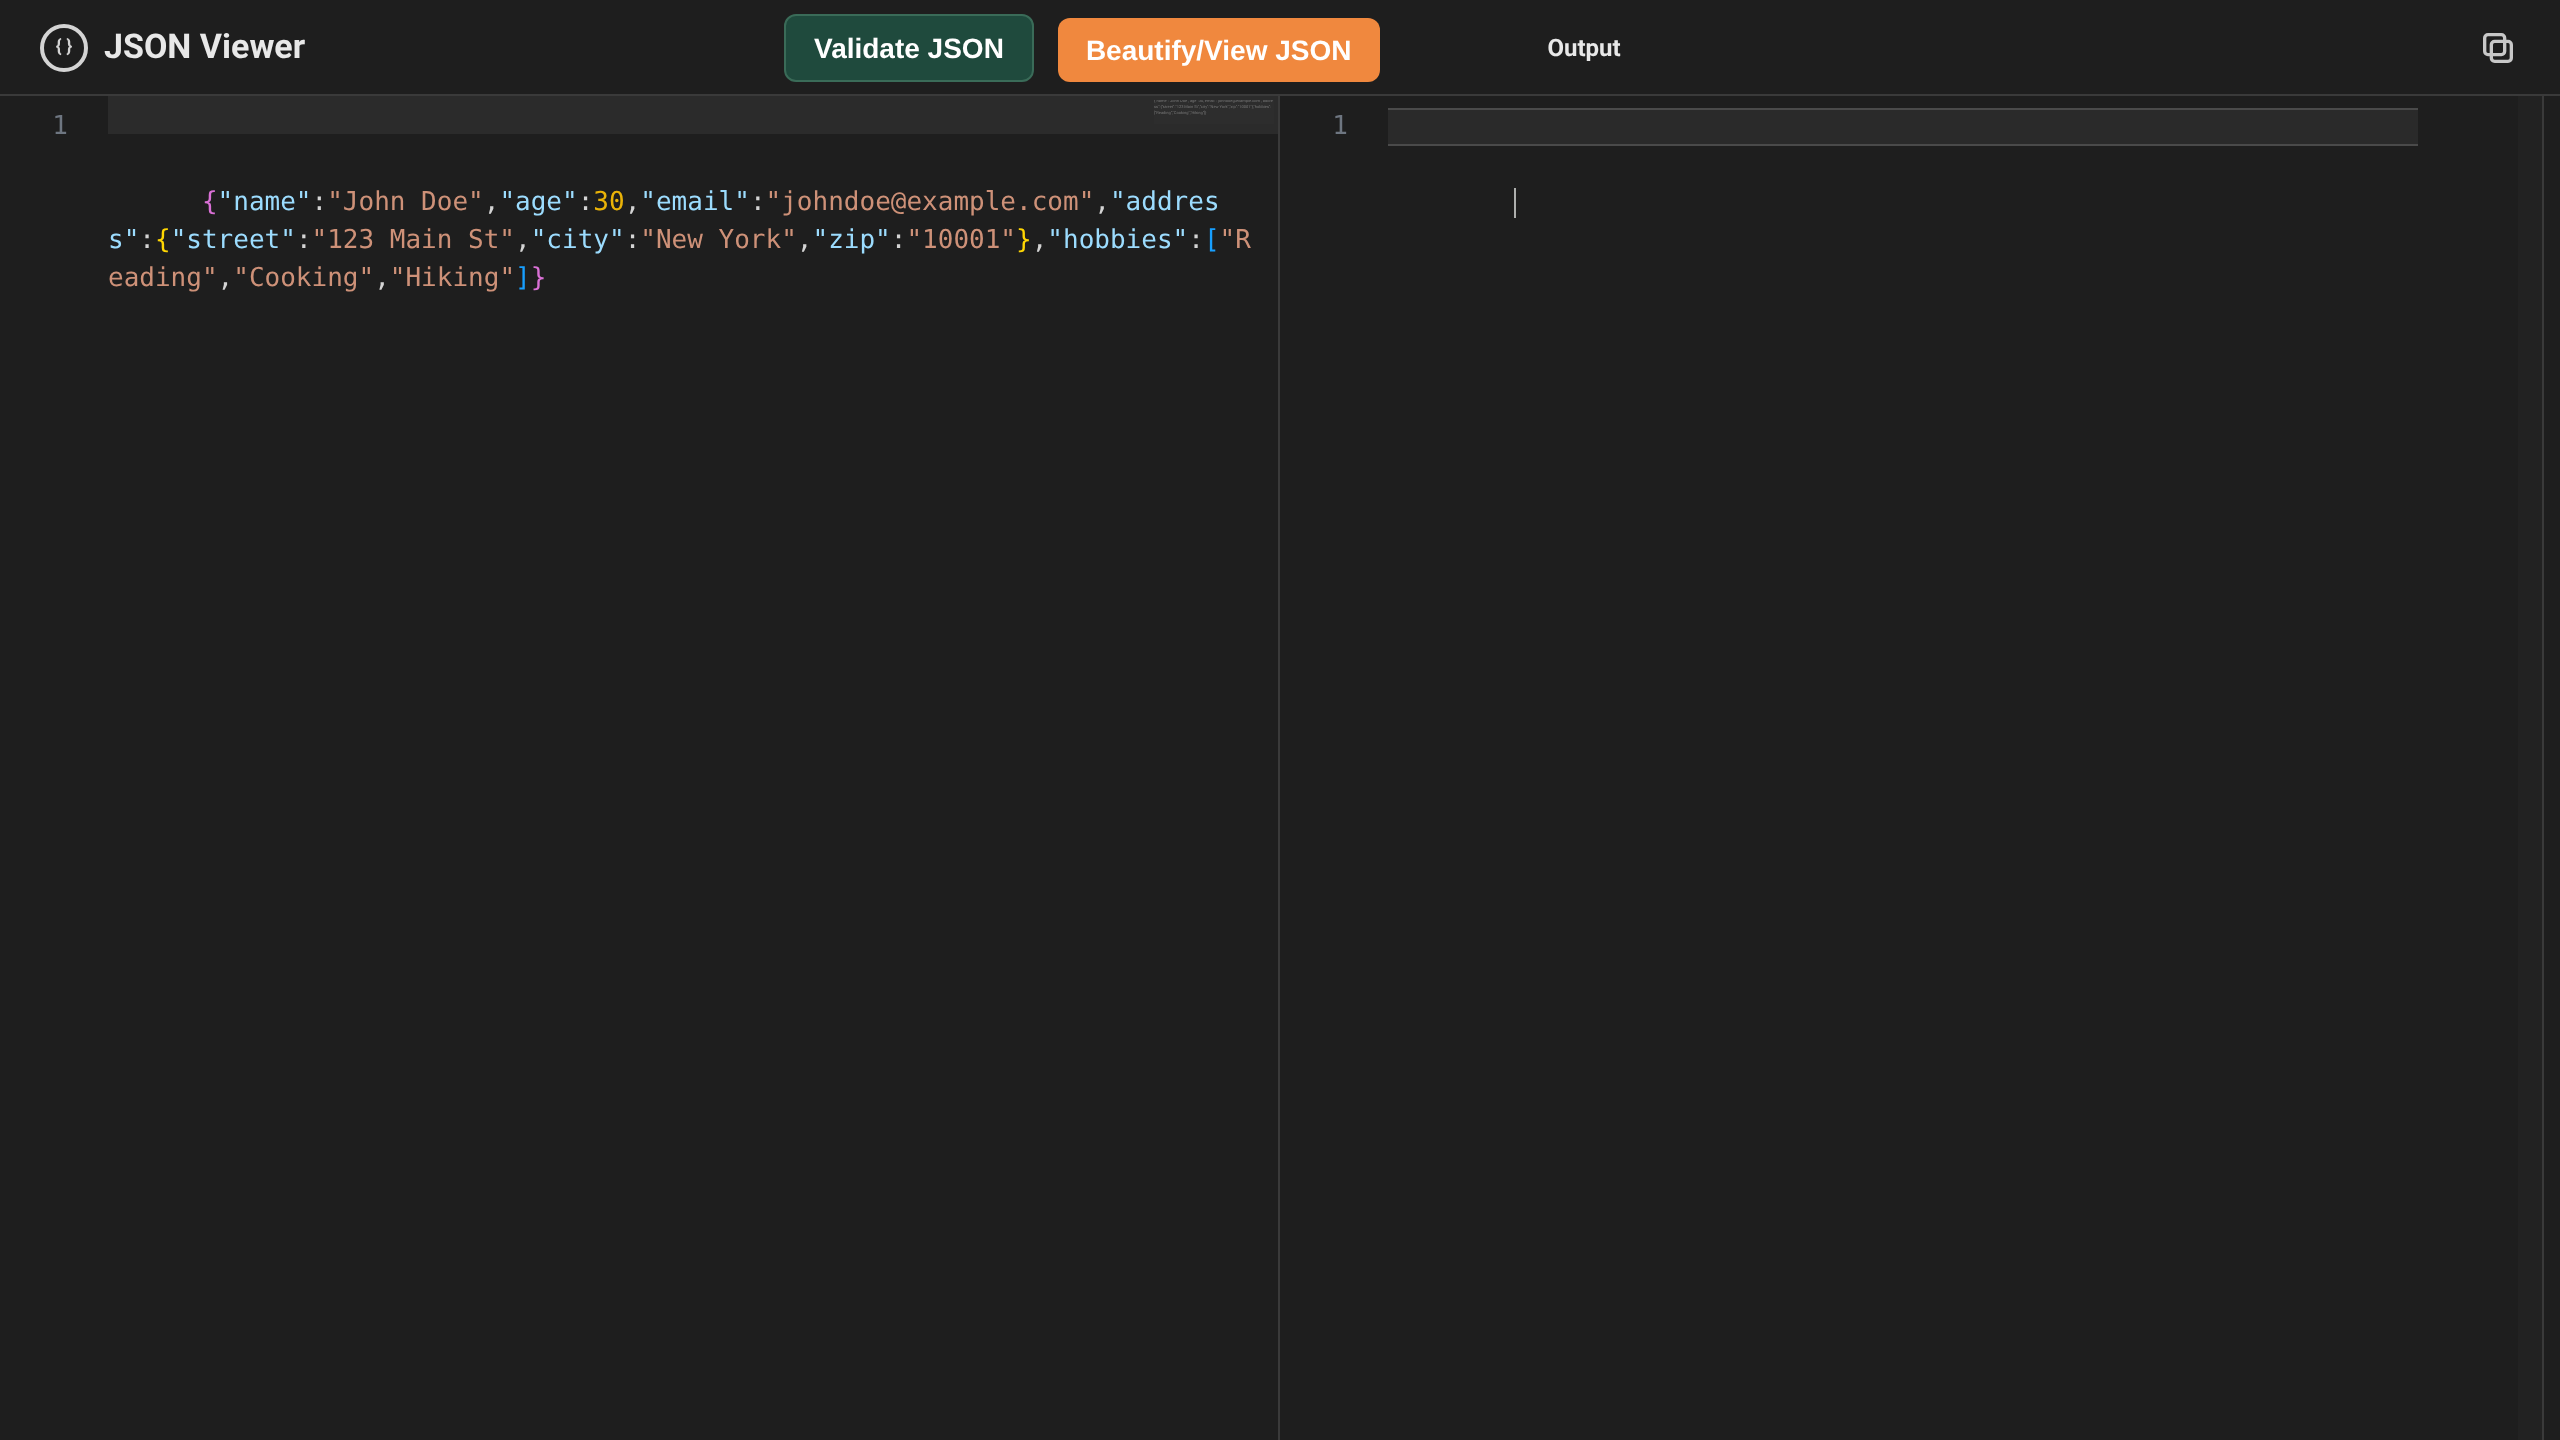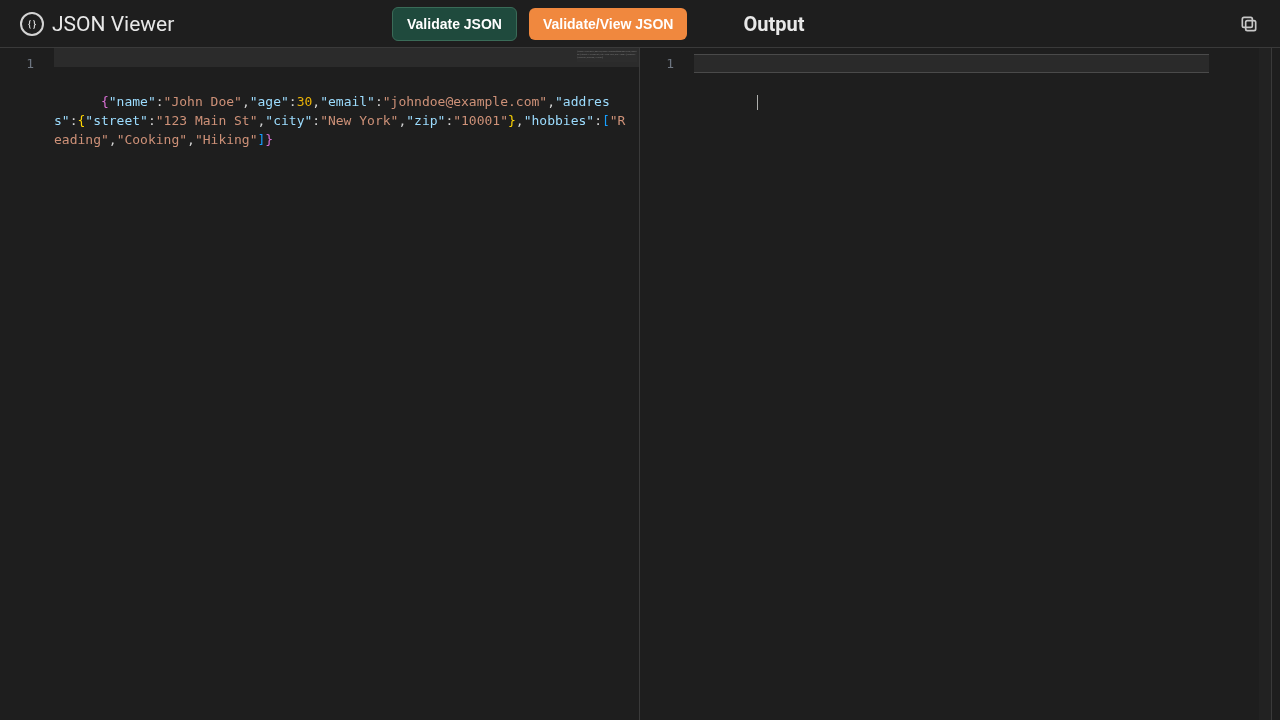--- a/index.html
+++ b/index.html
@@ -6,29 +6,29 @@
   html, body { width: 1280px; height: 720px; overflow: hidden; font-family: -apple-system, BlinkMacSystemFont, "Segoe UI", Roboto, sans-serif; background: #1e1e1e; color: #d4d4d4; }
   .header {
     height: 48px; display: flex; align-items: center; padding: 0 20px;
     border-bottom: 1px solid #3a3a3a; background: #1e1e1e;
   }
   .logo-wrap { display: flex; align-items: center; gap: 8px; width: 280px; }
   .logo-icon {
     width: 24px; height: 24px; border: 2px solid #d4d4d4; border-radius: 50%;
     display: flex; align-items: center; justify-content: center; font-size: 9px; font-weight: bold;
   }
-  .logo-text { font-size: 21px; font-weight: 400; color: #e8e8e8; text-align: right; }
-  .btn-group { display: flex; gap: 12px; align-items: center; margin-left: 50px; padding-left: 42px; }
+  .logo-text { font-size: 17px; font-weight: 700; color: #e8e8e8; text-align: right; }
+  .btn-group { display: flex; gap: 12px; align-items: flex-end; margin-left: 50px; padding-left: 42px; }
   .btn {
     padding: 8px 14px; border-radius: 6px; font-size: 14px; font-weight: 600;
     border: none; cursor: pointer; color: #fff;
   }
   .btn-validate { background: #1f4a3d; border: 1px solid #3a6b58; }
   .btn-beautify { background: #f0883e; }
-  .output-label { font-size: 20px; font-weight: 700; color: #e8e8e8; margin-left: 56px; }
+  .output-label { font-size: 12px; font-weight: 700; color: #e8e8e8; margin-left: 84px; }
   .header-right { margin-left: auto; }
   .copy-icon {
     width: 22px; height: 22px; cursor: pointer; display: flex; align-items: center; justify-content: center;
   }
   .copy-icon svg { width: 20px; height: 20px; stroke: #c8c8c8; fill: none; stroke-width: 2; }
   .panes { display: flex; height: calc(100% - 48px); }
   .pane { position: relative; height: 100%; }
   .pane-left { width: 640px; border-right: 1px solid #3a3a3a; }
   .pane-right { flex: 1; border-right: 1px solid #3a3a3a; margin-right: 8px; }
   .editor { display: flex; height: 100%; font-family: "Menlo","Consolas",monospace; font-size: 13px; line-height: 19px; }
@@ -51,21 +51,21 @@
 </head>
 <body>
 
 <div class="header">
   <div class="logo-wrap">
     <div class="logo-icon">{ }</div>
     <div class="logo-text">JSON Viewer</div>
   </div>
   <div class="btn-group">
     <button class="btn btn-validate">Validate JSON</button>
-    <button class="btn btn-beautify">Validate/View JSON</button>
+    <button class="btn btn-beautify">Beautify/View JSON</button>
   </div>
   <div class="output-label">Output</div>
   <div class="header-right">
     <div class="copy-icon">
       <svg viewBox="0 0 24 24">
           <rect x="8" y="8" width="12" height="12" rx="2"></rect>
           <rect x="4" y="4" width="12" height="12" rx="2"></rect>
         </svg>
     </div>
   </div>

